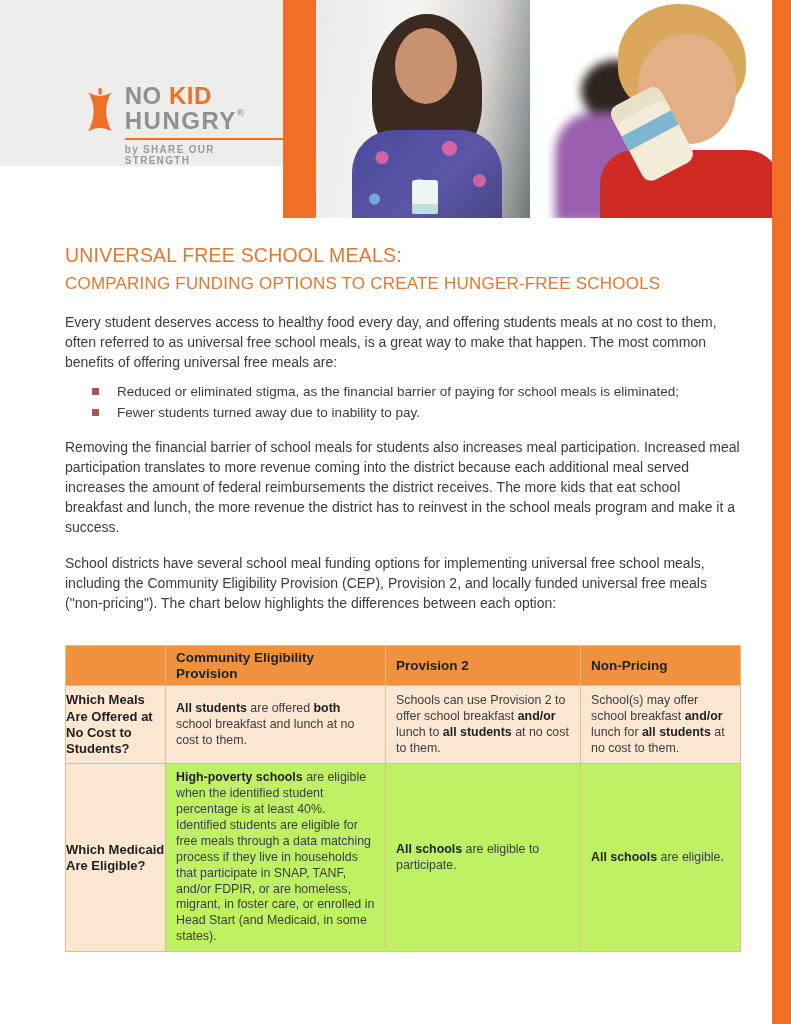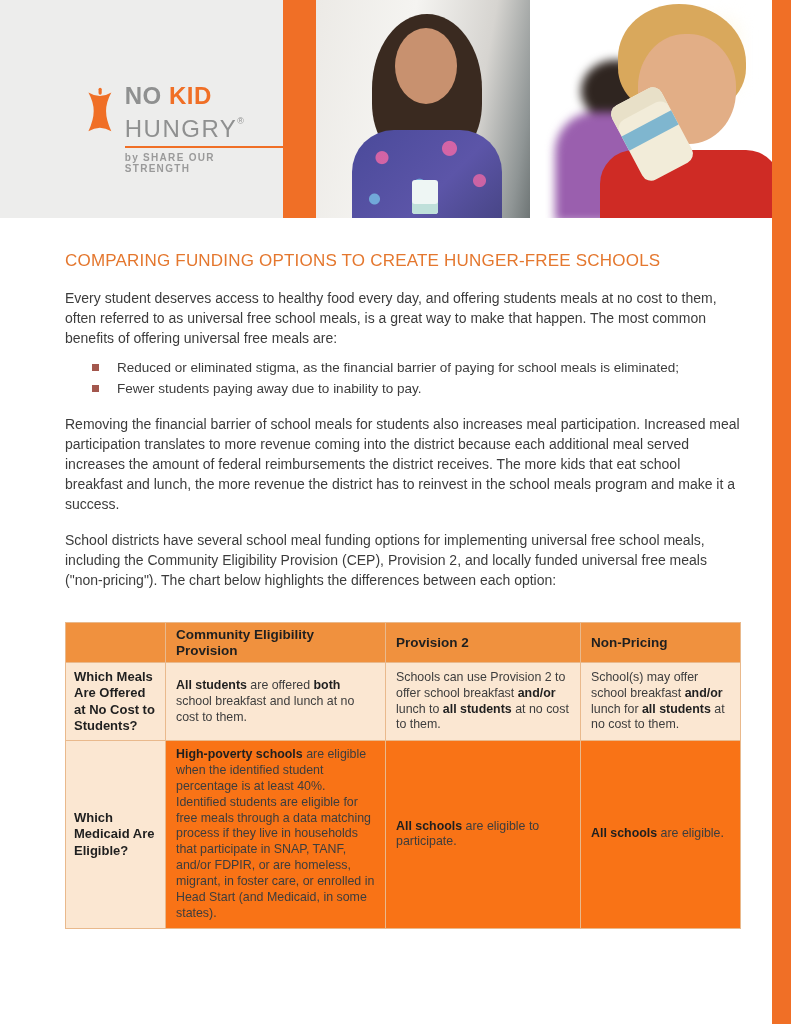--- a/index.html
+++ b/index.html
@@ -19,30 +19,30 @@
     width:791px;height:1024px;position:relative;overflow:hidden;
     font-family:"Liberation Sans", sans-serif;color:var(--text);
   }
   .page{position:relative;width:791px;height:1024px;background:#fff}
 
   
   .right-bar{position:absolute;top:0;right:0;width:19px;height:1024px;background:var(--orange)}
 
   
   .header-band{position:absolute;top:0;left:0;width:772px;height:218px}
-  .logo-panel{position:absolute;left:0;top:0;width:283px;height:218px;background:var(--panel-gray)}
+  .logo-panel{position:absolute;left:0;top:0;width:283px;height:166px;background:var(--panel-gray)}
   .orange-strip{position:absolute;left:283px;top:0;width:33px;height:218px;background:var(--orange)}
 
   .logo{position:absolute;left:84px;top:84px;display:flex;align-items:flex-start}
   .logo svg{display:block;margin-right:9px;margin-top:2px}
   .logo-text{display:flex;flex-direction:column}
   .logo-line1{font-weight:800;font-size:24px;letter-spacing:.5px;line-height:1.0}
   .logo-no{color:var(--logo-gray)}
   .logo-kid{color:var(--orange)}
-  .logo-line2{font-weight:400;font-size:24px;letter-spacing:1.5px;line-height:1.0;color:var(--logo-gray);margin-top:9px}
+  .logo-line2{font-weight:700;font-size:24px;letter-spacing:1.5px;line-height:1.0;color:var(--logo-gray);margin-top:1px}
   .logo-reg{font-size:9px;vertical-align:top;letter-spacing:0}
   .logo-rule{height:2px;background:var(--orange);margin:5px 0 4px 0;width:100%}
   .logo-tagline{font-size:10px;font-weight:700;letter-spacing:1.3px;color:#9a9a9a}
 
   
   .photo{position:absolute;top:0;height:218px;overflow:hidden}
   .photo1{left:316px;width:214px;background:linear-gradient(100deg,#eceae6 0%,#f5f4f1 40%,#d6d4d0 72%,#8f9595 92%,#6e7575 100%)}
   .photo2{left:537px;width:235px;background:linear-gradient(160deg,#f0ead d0%,#efe9dc 0%,#e4dccb 55%,#d8cfba 100%)}
   .p1-hair{position:absolute;left:56px;top:14px;width:110px;height:150px;background:#3a2a20;border-radius:52% 52% 42% 42%}
   .p1-face{position:absolute;left:79px;top:28px;width:62px;height:76px;background:#c8916f;border-radius:50%}
@@ -81,25 +81,25 @@
   table.options{border-collapse:collapse;margin-top:32px;width:675px;table-layout:fixed}
   table.options th,table.options td{border:1px solid var(--table-border);vertical-align:middle;text-align:left}
   table.options col.c0{width:100px}
   table.options col.c1{width:220px}
   table.options col.c2{width:195px}
   table.options col.c3{width:160px}
   tr.head-row{height:40px}
   tr.head-row th{background:var(--header-orange);color:#1f1f1f;font-size:13.5px;font-weight:700;padding:4px 10px;line-height:1.15}
   tr.row1{height:68px}
   tr.row2{height:167px}
-  td.row-label{background:var(--peach);font-weight:700;color:#1f1f1f;font-size:13px;line-height:1.25;padding:6px 8px;vertical-align:top}
+  td.row-label{background:var(--peach);font-weight:700;color:#1f1f1f;font-size:13px;line-height:1.25;padding:6px 0;vertical-align:top}
   tr.row2 td.row-label{vertical-align:middle}
   td.cell{font-size:12.4px;line-height:1.28;padding:6px 10px;color:#3d3d3d}
   tr.row1 td.cell{background:var(--peach)}
-  tr.row2 td.cell{background:#f97316}
+  tr.row2 td.cell{background:#bef264}
   td.cell b{color:#1f1f1f}
 </style>
 </head>
 <body>
 
 <div class="page">
 
   <div class="header-band">
     <div class="logo-panel">
       <div class="logo">
@@ -133,28 +133,29 @@
       <div class="p2-hair"></div>
       <div class="p2-face"></div>
       <div class="p2-shirt"></div>
       <div class="p2-bottle"></div>
     </div>
   </div>
 
   <div class="right-bar"></div>
 
   <div class="content">
+    <div class="title-line1">UNIVERSAL FREE SCHOOL MEALS:</div>
     <div class="title-line2">COMPARING FUNDING OPTIONS TO CREATE HUNGER-FREE SCHOOLS</div>
 
     <p class="para first">Every student deserves access to healthy food every day, and offering students meals at no cost to them, often referred to as universal free school meals, is a great way to make that happen. The most common benefits of offering universal free meals are:</p>
 
     <ul class="benefits">
       <li><span class="sq"></span><span>Reduced or eliminated stigma, as the financial barrier of paying for school meals is eliminated;</span></li>
       <li><span class="sq"></span></li>
-      <li><span class="sq"></span><span>Fewer students paying away due to inability to pay.</span></li>
+      <li><span class="sq"></span><span>Fewer students turned away due to inability to pay.</span></li>
     </ul>
 
     <p class="para">Removing the financial barrier of school meals for students also increases meal participation. Increased meal participation translates to more revenue coming into the district because each additional meal served increases the amount of federal reimbursements the district receives. The more kids that eat school breakfast and lunch, the more revenue the district has to reinvest in the school meals program and make it a success.</p>
     <p class="para">School districts have several school meal funding options for implementing universal free school meals, including the Community Eligibility Provision (CEP), Provision 2, and locally funded universal free meals ("non-pricing"). The chart below highlights the differences between each option:</p>
 
     <table class="options">
       <colgroup>
           <col class="c0">
           <col class="c1">
           <col class="c2">

